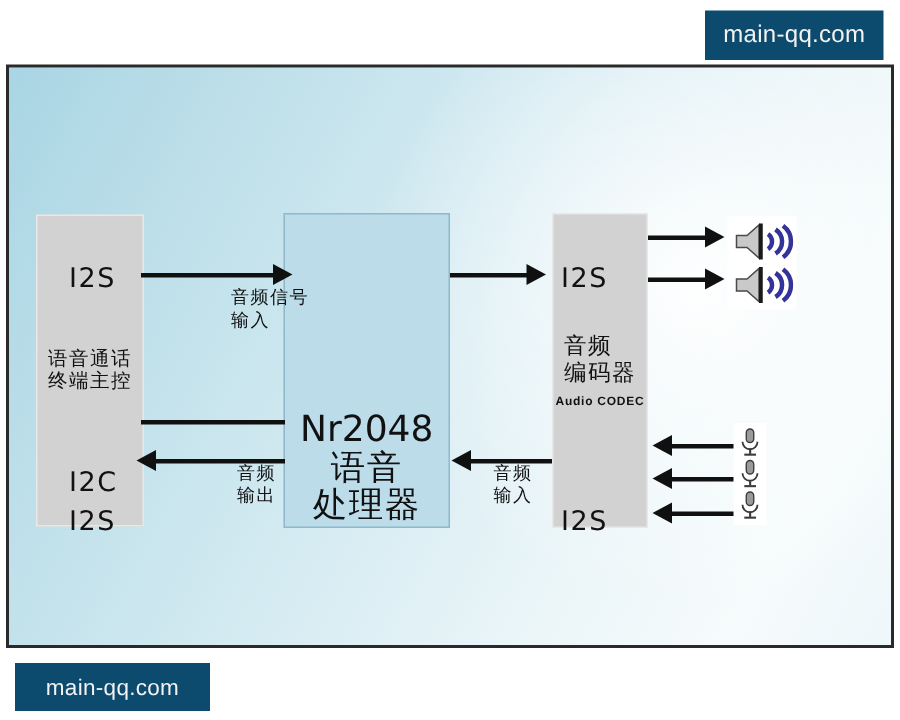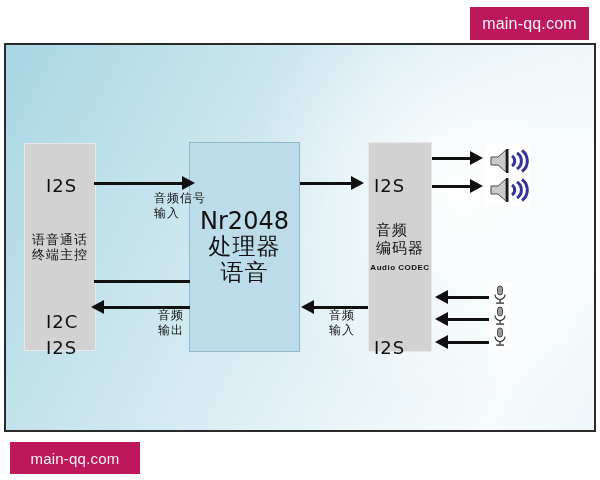--- a/index.html
+++ b/index.html
@@ -11,21 +11,21 @@
     width: 600px;
     height: 480px;
     position: relative;
     overflow: hidden;
     font-family: "DejaVu Sans", "Liberation Sans", sans-serif;
   }
 
   
   .watermark {
     position: absolute;
-    background: #be185d;
+    background: #0c4a6e;
     color: #f2f2f2;
     font-family: "Liberation Sans", sans-serif;
     font-size: 16px;
     letter-spacing: 0.2px;
     display: flex;
     align-items: center;
     justify-content: center;
     box-sizing: border-box;
   }
   #wm-top    { left: 470px; top: 7px;   width: 119px; height: 33px; }
@@ -74,21 +74,21 @@
     color: #111111;
     text-align: center;
     letter-spacing: 0.5px;
   }
 
   
   #block-host { left: 18px; top: 98px; width: 72px; height: 208px; }
   #block-host .blk-label-cn { font-size: 13px; letter-spacing: 1px; }
 
   
-  #block-processor { left: 183px; top: 97px; width: 111px; height: 210px; }
+  #block-processor { left: 183px; top: 97px; width: 111px; height: 210px; justify-content: flex-end; }
   #proc-model { font-size: 24px; color: #111; letter-spacing: 0px; text-align: center; line-height: 1.1; font-family: "DejaVu Sans", sans-serif; }
   #proc-name  { font-size: 23px; color: #111; text-align: center; line-height: 1.12; letter-spacing: 1px; font-weight: 400; }
 
   
   #block-codec { left: 362px; top: 97px; width: 64px; height: 210px; }
   #codec-name { font-size: 15px; letter-spacing: 1px; }
   #codec-sub  { font-size: 8px; margin-top: 5px; font-family: "Liberation Sans", sans-serif; font-weight: bold; }
 
   
   .port-label {
@@ -165,22 +165,22 @@
       <div>终端主控</div>
     </div>
   </div>
   <div class="port-label" id="port-host-i2s-top">I2S</div>
   <div class="port-label" id="port-host-i2c">I2C</div>
   <div class="port-label" id="port-host-i2s-bot">I2S</div>
 
   <div class="block blue" id="block-processor">
     <div id="proc-model">Nr2048</div>
     <div id="proc-name">
+      <div>语音</div>
       <div>处理器</div>
-      <div>语音</div>
     </div>
   </div>
 
   <div class="block gray" id="block-codec">
     <div class="blk-label-cn" id="codec-name">
       <div>音频</div>
       <div>编码器</div>
     </div>
     <div class="blk-label-en" id="codec-sub">Audio CODEC</div>
   </div>

